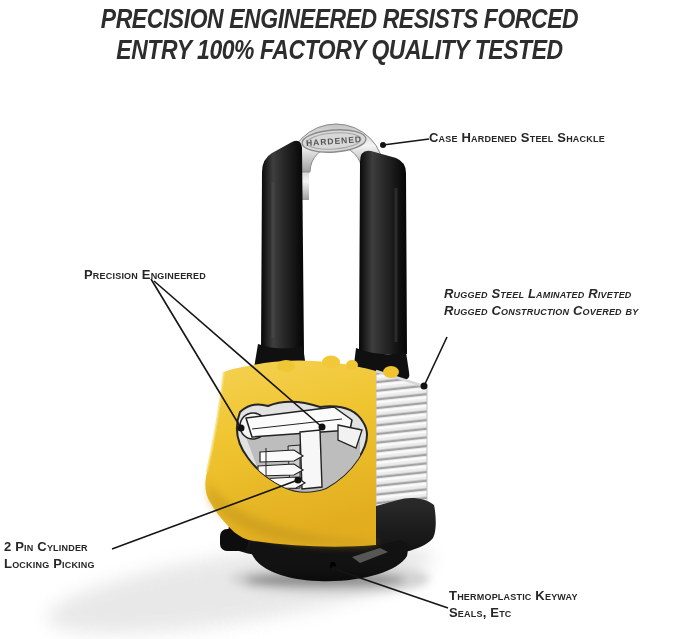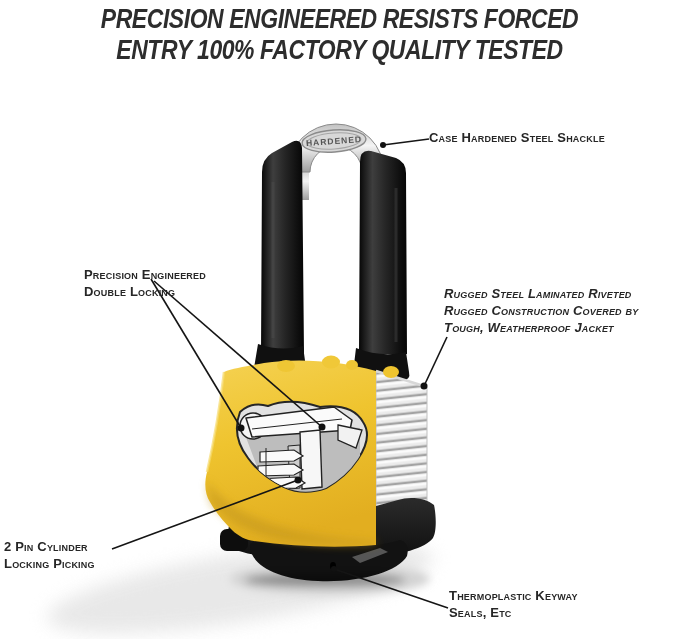--- a/index.html
+++ b/index.html
@@ -159,27 +159,25 @@
   <div>PRECISION ENGINEERED RESISTS FORCED</div>
   <div>ENTRY 100% FACTORY QUALITY TESTED</div>
 </div>
 
 <div class="callout co-shackle">
   <div>Case Hardened Steel Shackle</div>
 </div>
 
 <div class="callout co-double">
   <div>Precision Engineered</div>
-  <div>Double Locking</div>
 </div>
 
 <div class="callout co-rugged">
   <div>Rugged Steel Laminated Riveted</div>
   <div>Rugged Construction Covered by</div>
-  <div>Tough, Weatherproof Jacket</div>
 </div>
 
 <div class="callout co-pin">
   <div>2 Pin Cylinder</div>
   <div>Locking Picking</div>
 </div>
 
 <div class="callout co-keyway">
   <div>Thermoplastic Keyway</div>
   <div>Seals, Etc</div>

